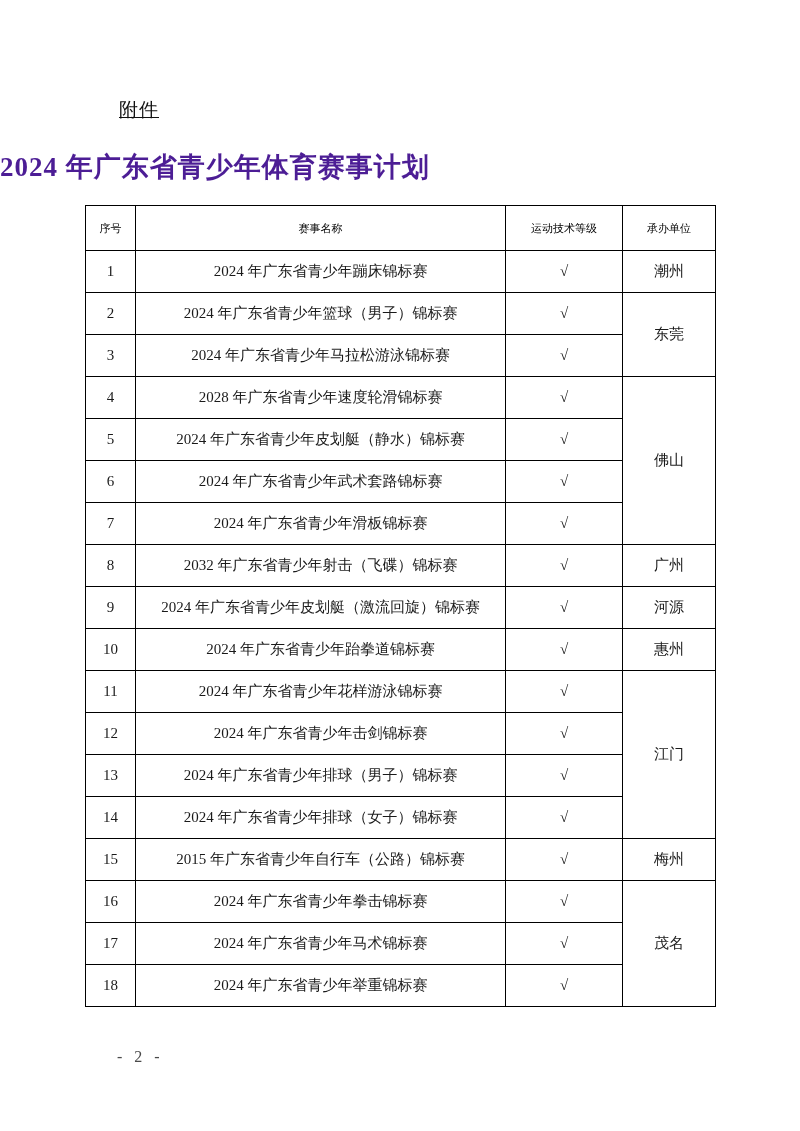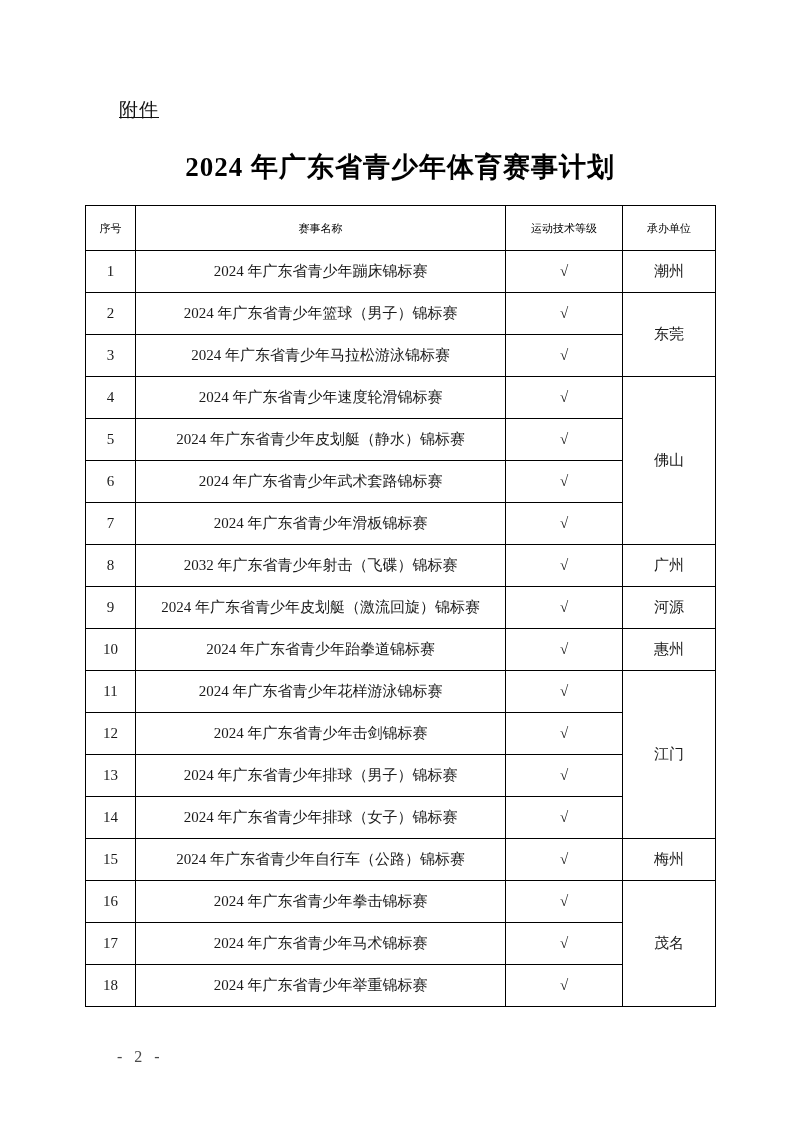--- a/index.html
+++ b/index.html
@@ -18,24 +18,24 @@
     font-family: "Liberation Sans", "DejaVu Sans", sans-serif;
     color: #111111;
     letter-spacing: 1px;
     text-decoration: underline;
   }
   .doc-title {
     position: absolute;
     left: 0;
     top: 149px;
     width: 100%;
-    text-align: center;
+    text-align: left;
     font-size: 27px;
     font-weight: bold;
-    color: #000000;
+    color: #4c1d95;
     letter-spacing: 1px;
   }
   table.events {
     position: absolute;
     left: 85px;
     top: 205px;
     width: 630px;
     border-collapse: collapse;
     table-layout: fixed;
   }
@@ -103,21 +103,21 @@
         <td>√</td>
         <td rowspan="2">东莞</td>
       </tr>
       <tr>
         <td>3</td>
         <td>2024 年广东省青少年马拉松游泳锦标赛</td>
         <td>√</td>
       </tr>
       <tr>
         <td>4</td>
-        <td>2024 年广东省青少年速度轮滑锦标赛</td>
+        <td>2028 年广东省青少年速度轮滑锦标赛</td>
         <td>√</td>
         <td rowspan="4">佛山</td>
       </tr>
       <tr>
         <td>5</td>
         <td>2024 年广东省青少年皮划艇（静水）锦标赛</td>
         <td>√</td>
       </tr>
       <tr>
         <td>6</td>
@@ -163,21 +163,21 @@
         <td>2024 年广东省青少年排球（男子）锦标赛</td>
         <td>√</td>
       </tr>
       <tr>
         <td>14</td>
         <td>2024 年广东省青少年排球（女子）锦标赛</td>
         <td>√</td>
       </tr>
       <tr>
         <td>15</td>
-        <td>2024 年广东省青少年自行车（公路）锦标赛</td>
+        <td>2015 年广东省青少年自行车（公路）锦标赛</td>
         <td>√</td>
         <td rowspan="1">梅州</td>
       </tr>
       <tr>
         <td>16</td>
         <td>2024 年广东省青少年拳击锦标赛</td>
         <td>√</td>
         <td rowspan="3">茂名</td>
       </tr>
       <tr>

